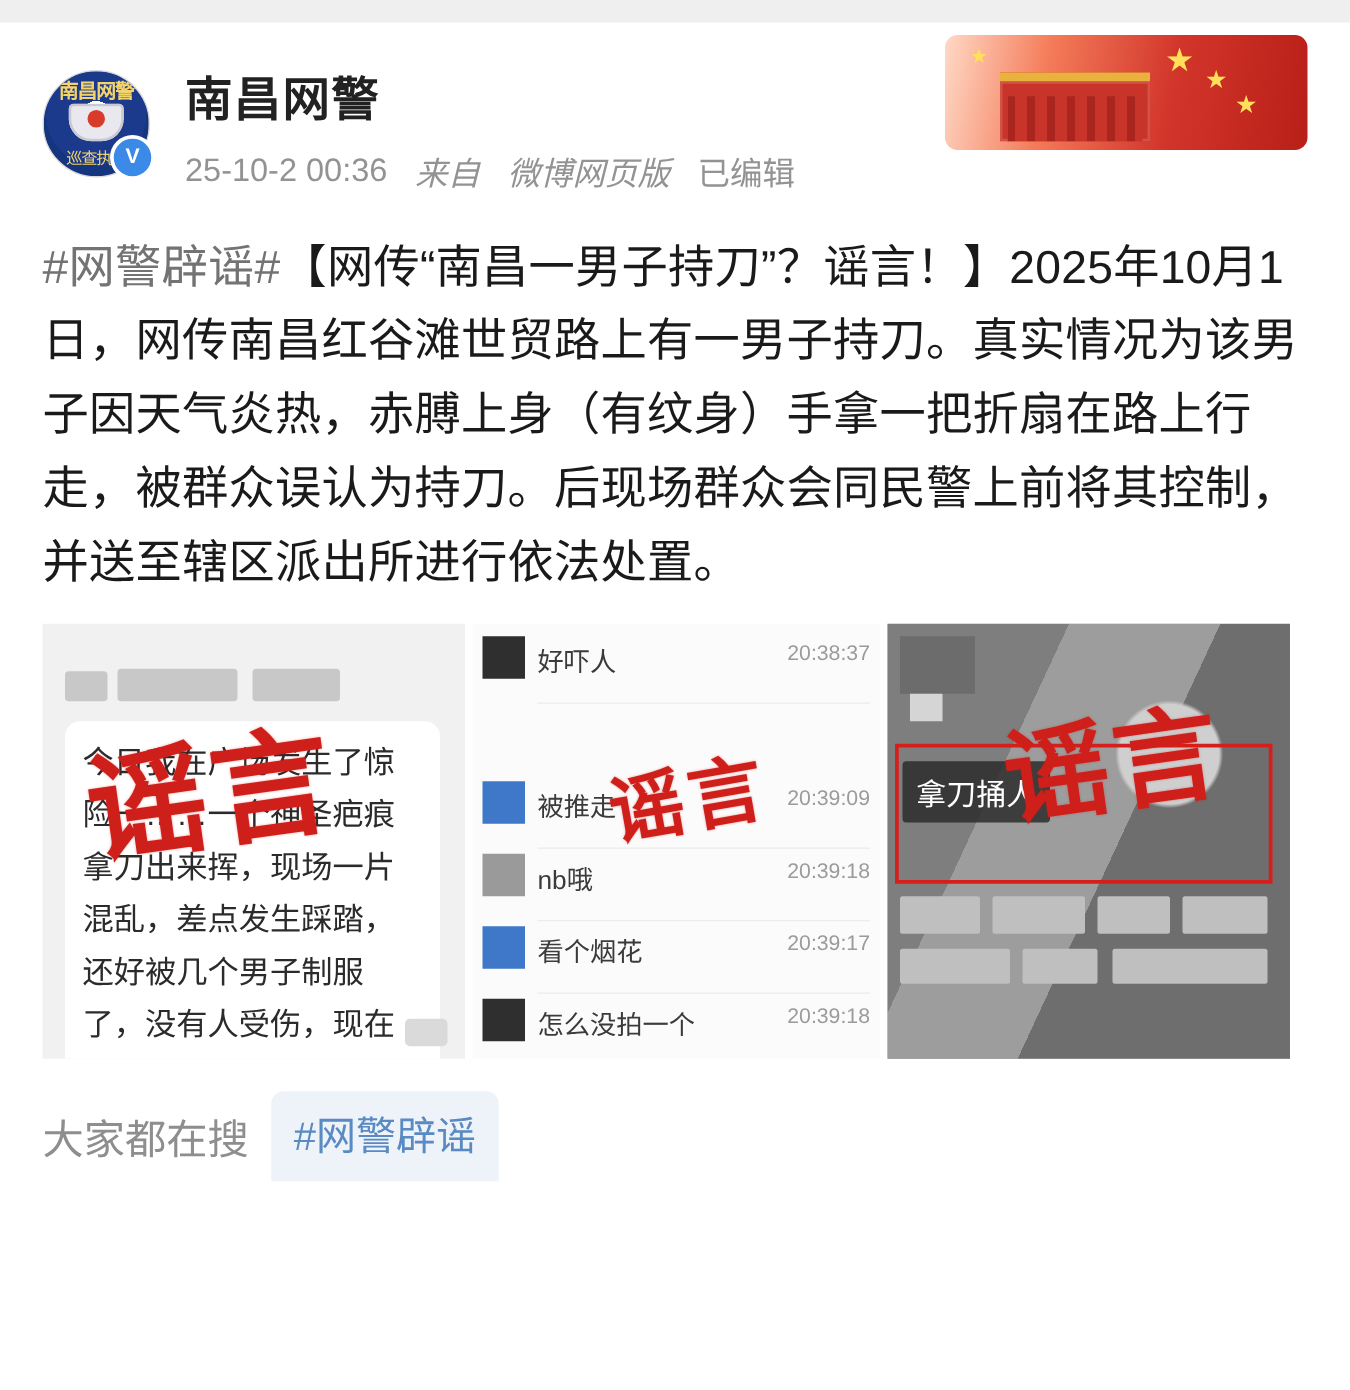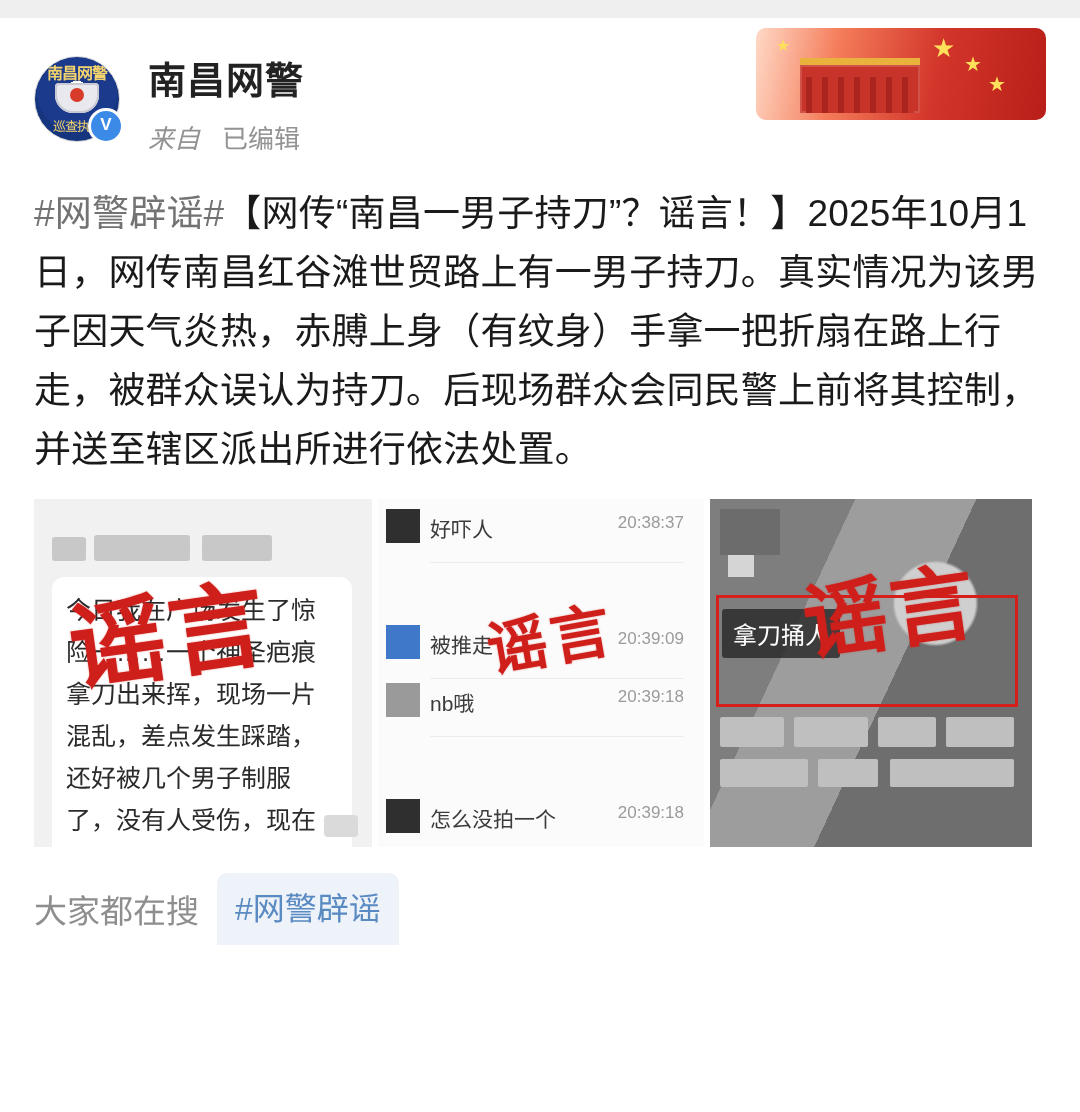--- a/index.html
+++ b/index.html
@@ -250,21 +250,21 @@
   }
   .m1 .r1 { left: 60px; top: 36px; width: 96px; height: 26px; }
   .m1 .r2 { left: 168px; top: 36px; width: 70px; height: 26px; }
   .m1 .r3 { left: 18px;  top: 38px; width: 34px; height: 24px; }
   .m1 .logo-wm { position: absolute; right: 14px; bottom: 10px; width: 34px; height: 22px; background:#dadada; border-radius:4px;}
 
   
   .m2 .row {
     position: absolute;
     left: 0;
-    right: 12px;
+    right: 0;
     height: 58px;
   }
   .m2 .thumb {
     position: absolute;
     left: 8px;
     top: 4px;
     width: 34px;
     height: 34px;
     background: #2f2f2f;
   }
@@ -374,21 +374,23 @@
         <div class="police-top">南昌网警</div>
         <div class="badge-emblem"></div>
         <div class="police-bottom">巡查执法</div>
       </div>
       <div class="v-badge blue">V</div>
     </div>
 
     <div class="name-block">
       <div class="user-name">南昌网警</div>
       <div class="meta-line">
+        <span>25-10-2 00:36</span>
         <span class="src">来自</span>
+        <span class="src">微博网页版</span>
         <span>已编辑</span>
       </div>
     </div>
 
     <div class="header-banner">
       <div class="gate"></div>
       <div class="star s1">★</div>
       <div class="star s2">★</div>
       <div class="star s3">★</div>
       <div class="star s4">★</div>
@@ -420,20 +422,26 @@
       <div class="row" style="top:122px">
         <div class="thumb blue"></div>
         <div class="ctext">被推走</div>
         <div class="ctime">20:39:09</div>
         <div class="sep"></div>
       </div>
       <div class="row" style="top:180px">
         <div class="thumb grey"></div>
         <div class="ctext">nb哦</div>
         <div class="ctime">20:39:18</div>
+        <div class="sep"></div>
+      </div>
+      <div class="row" style="top:238px">
+        <div class="thumb blue"></div>
+        <div class="ctext">看个烟花</div>
+        <div class="ctime">20:39:17</div>
         <div class="sep"></div>
       </div>
       <div class="row" style="top:296px">
         <div class="thumb"></div>
         <div class="ctext">怎么没拍一个</div>
         <div class="ctime">20:39:18</div>
       </div>
       <div class="fake-stamp">谣言</div>
     </div>
 

